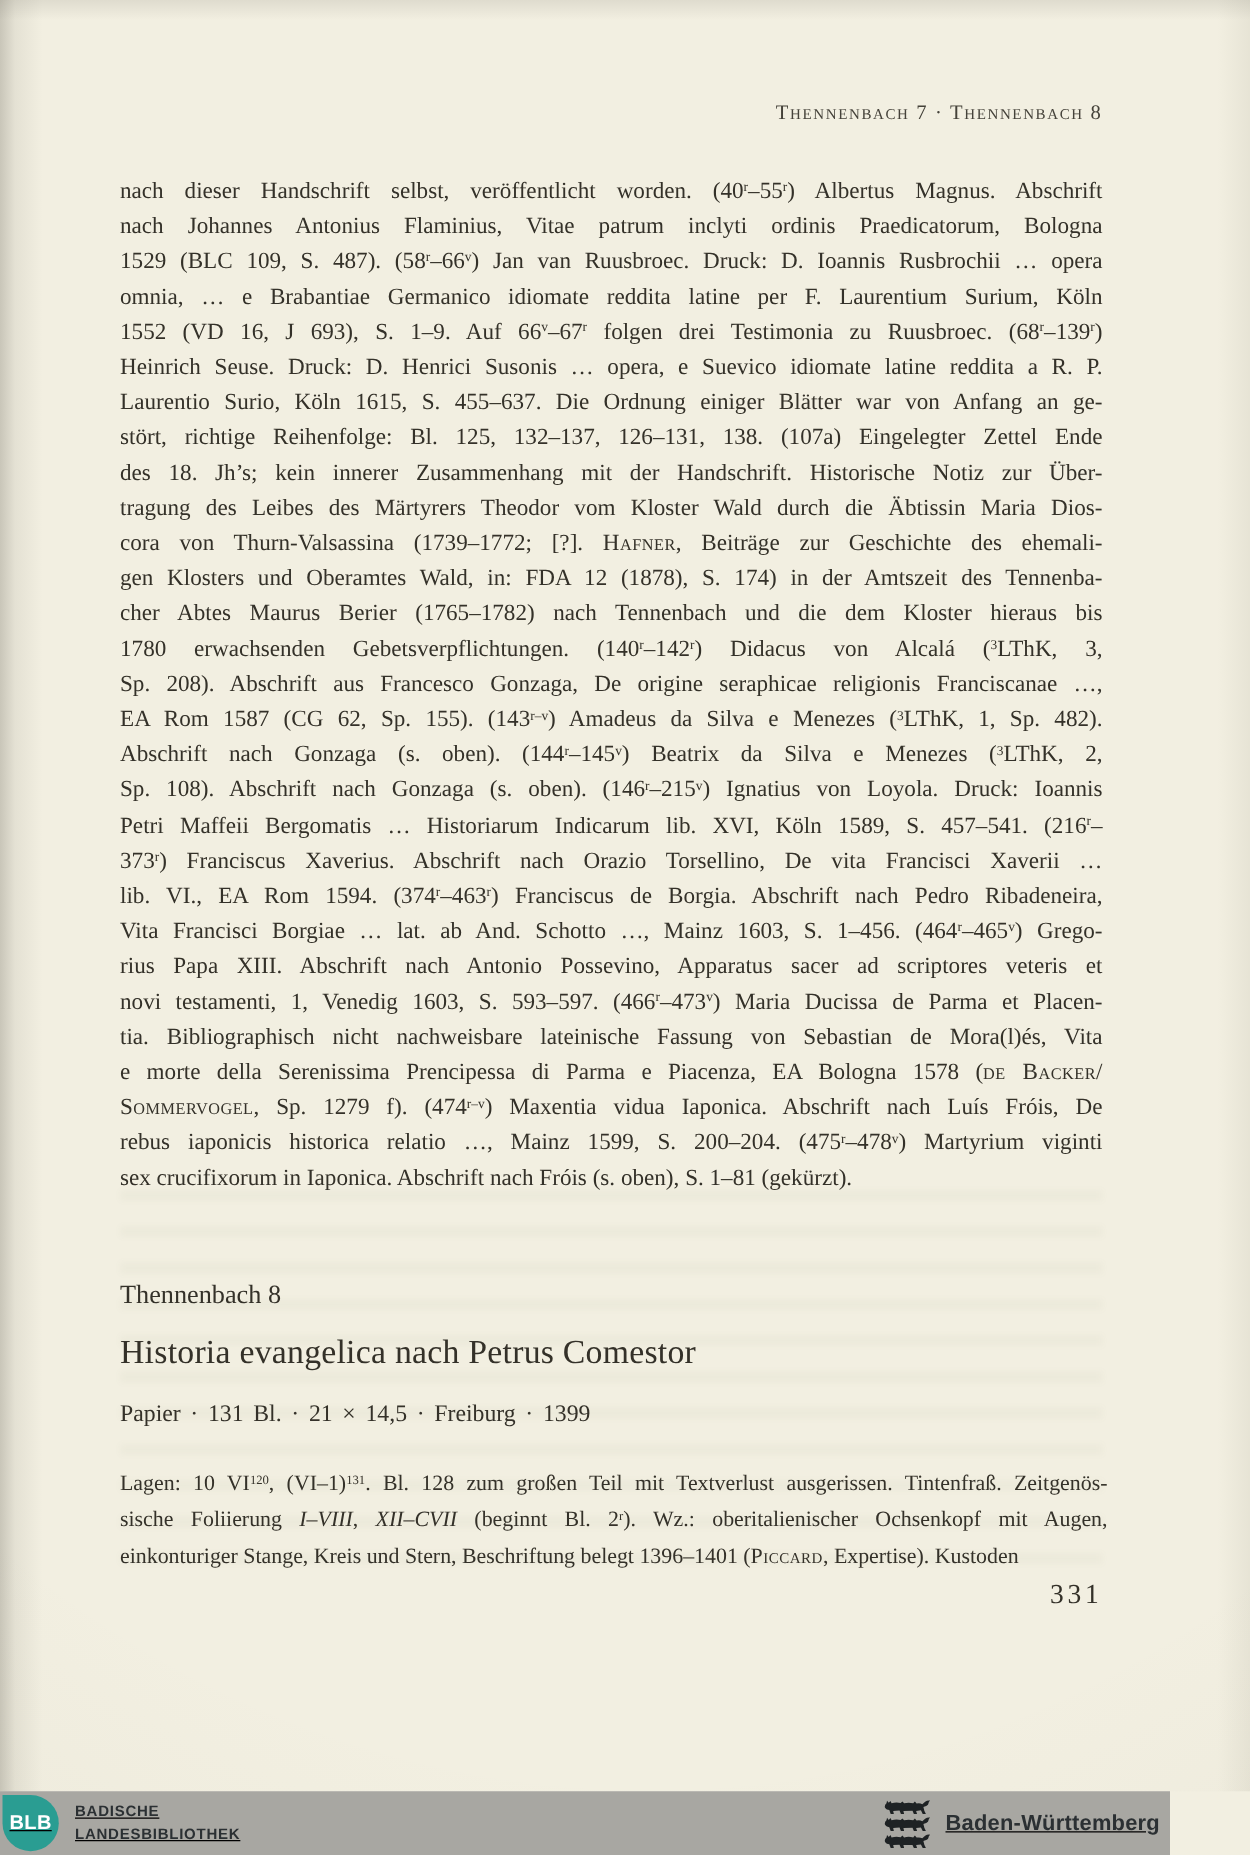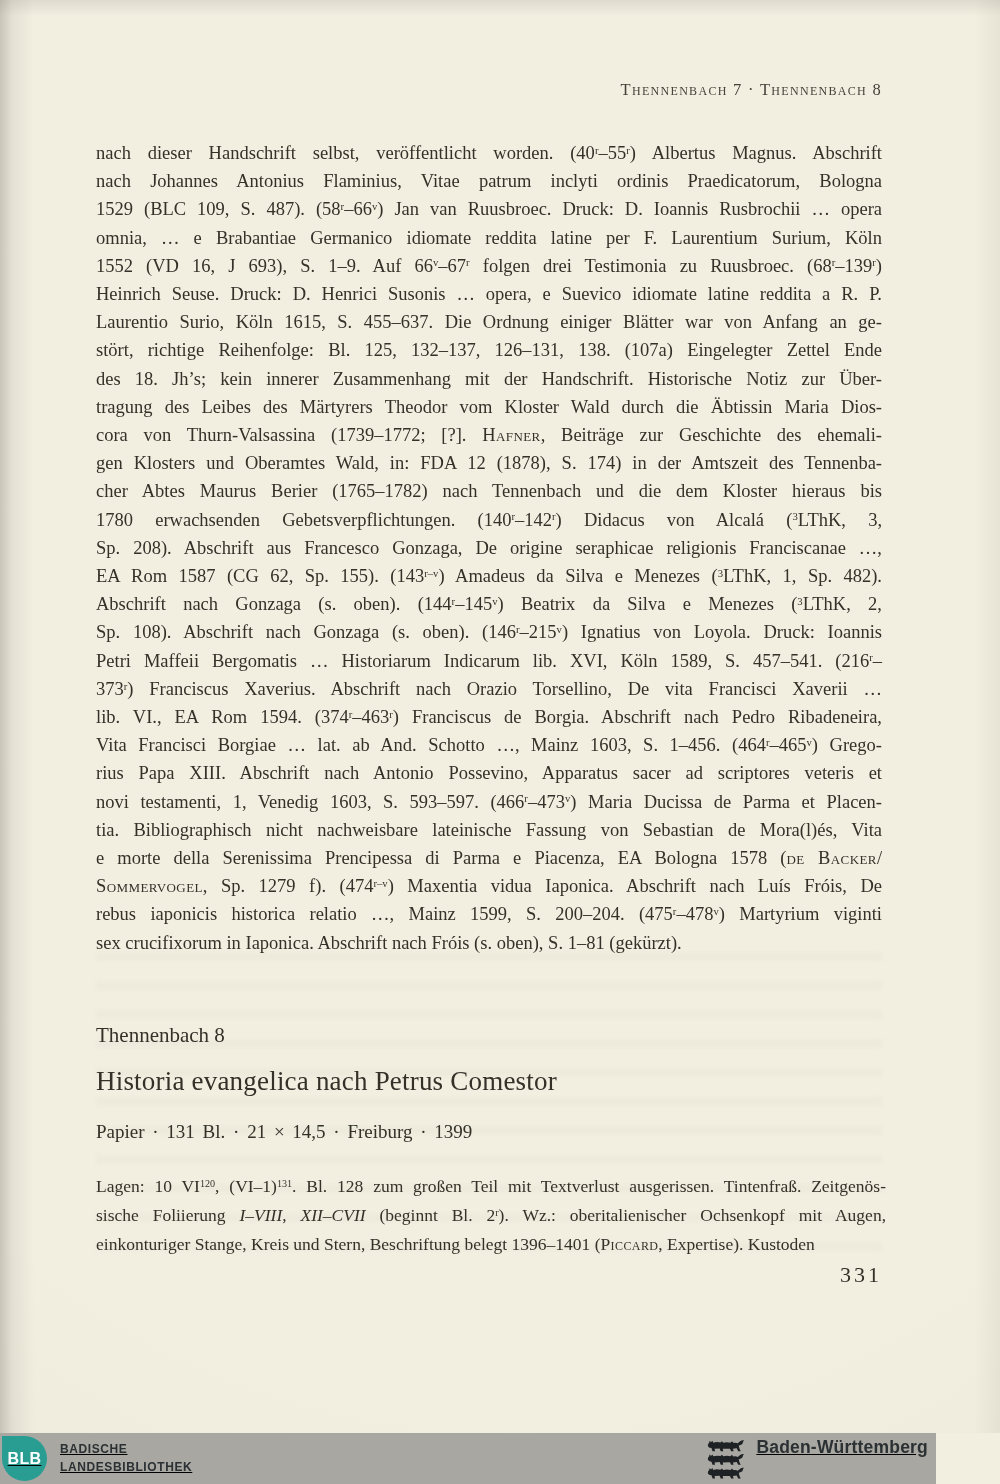--- a/index.html
+++ b/index.html
@@ -31,21 +31,21 @@
   .pagenum{position:absolute;top:1262px;left:96px;width:786px;text-align:right;font-size:22px;letter-spacing:3px;color:var(--ink);z-index:2;}
   
   .bleed{position:absolute;left:96px;top:952px;width:786px;height:306px;z-index:1;opacity:.38;filter:blur(2.5px);
     background:repeating-linear-gradient(180deg, rgba(128,138,100,.12) 0 9px, rgba(0,0,0,0) 9px 29px);}
   .footer{position:absolute;left:0;bottom:0;width:936px;height:51px;background:var(--footer-bar);
     display:flex;align-items:center;z-index:5;font-family:"Liberation Sans","DejaVu Sans",sans-serif;text-decoration:underline;}
   .blb-badge{position:relative;margin-left:2px;width:45px;height:45px;background:var(--footer-teal);
     border-radius:0 50% 50% 50%;display:flex;align-items:center;justify-content:center;flex:0 0 auto;}
   .blb-badge span{color:#fff;font-weight:bold;font-size:16px;letter-spacing:.3px;}
   .lib-name{margin-left:13px;font-weight:bold;font-size:12px;line-height:17.5px;letter-spacing:.6px;color:var(--footer-text);}
-  .footer-right{margin-left:auto;margin-right:8px;display:flex;align-items:flex-start;gap:10px;}
+  .footer-right{margin-left:auto;margin-right:8px;display:flex;align-items:center;gap:10px;}
   .lions{display:block;}
   .state-name{font-weight:bold;font-size:17.5px;color:var(--footer-text);letter-spacing:.2px;}
 </style>
 </head>
 <body>
 
 <div class="page">
 
   <div class="running-header">Thennenbach 7 · Thennenbach 8</div>
 

